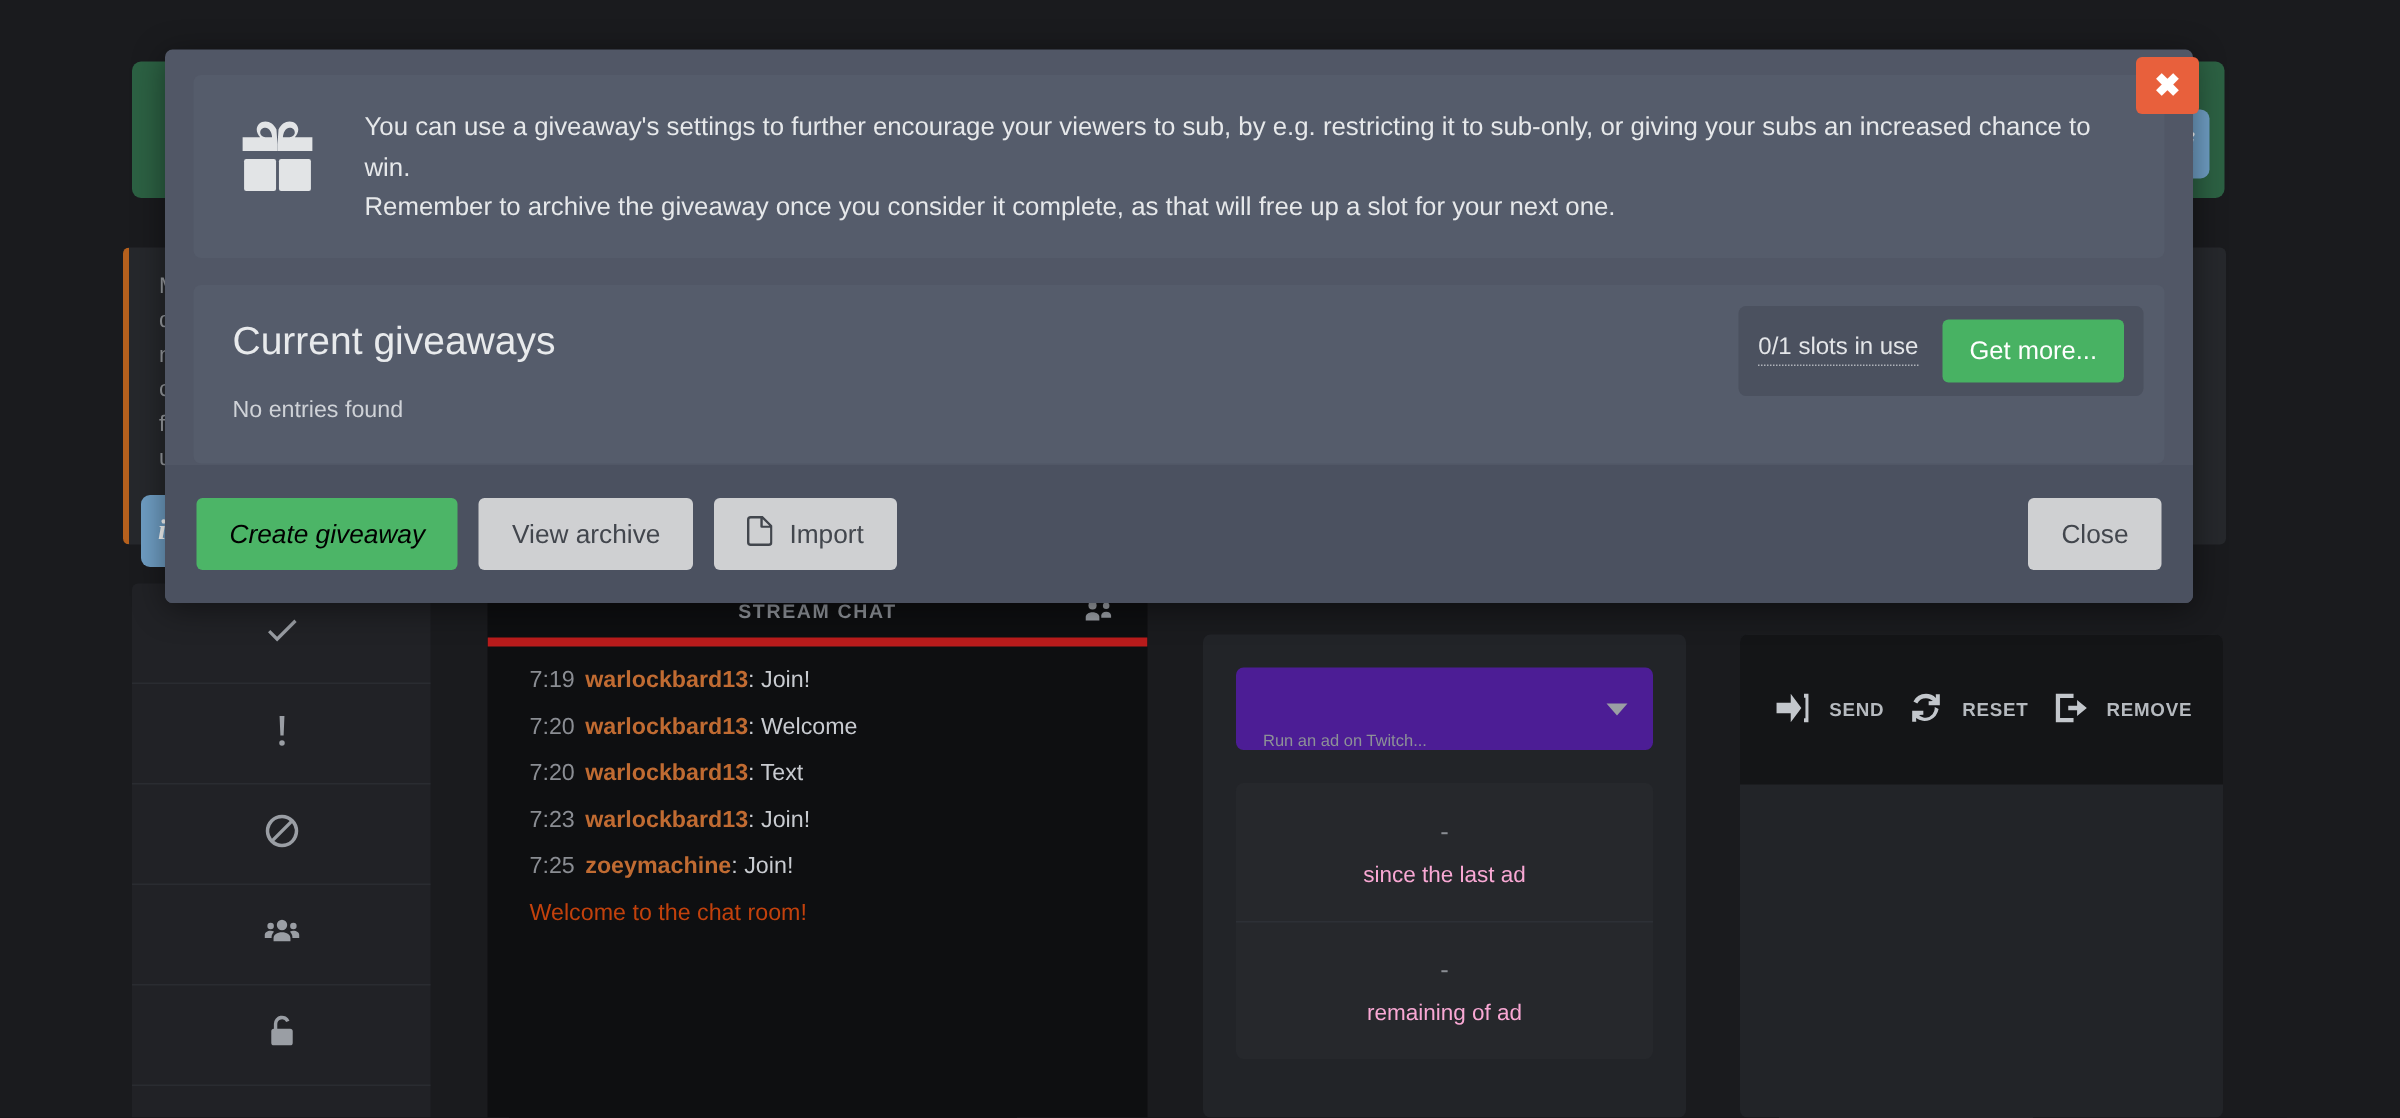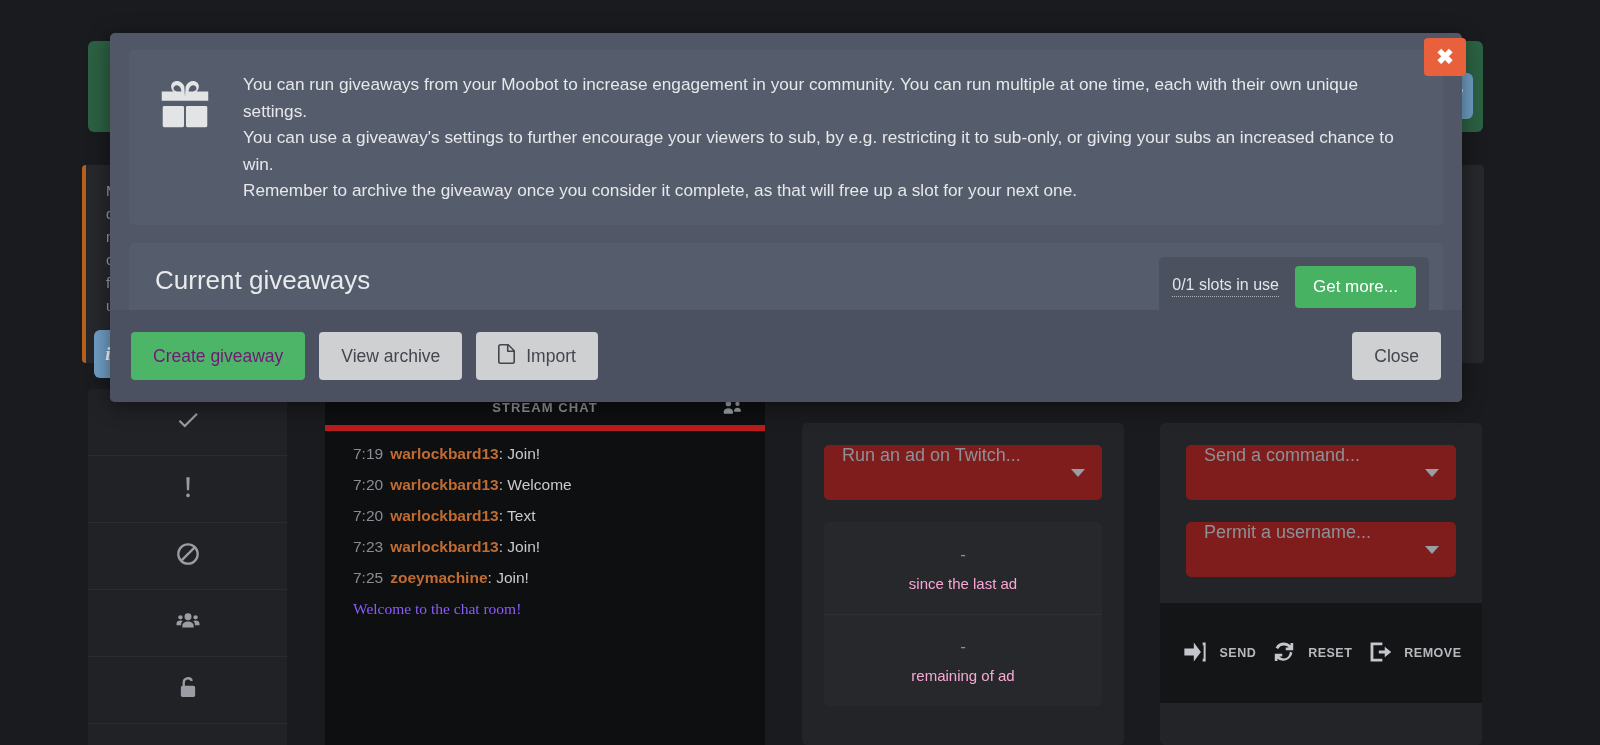--- a/index.html
+++ b/index.html
@@ -65,31 +65,31 @@
   }
   .chat-head-icon { position: absolute; right: 22px; top: 11px; }
   .chat-head-icon svg { width: 22px; height: 20px; fill: #9a9ea4; }
   .chat-body { padding: 14px 0 0 0; }
   .chat-line {
     padding: 0 28px; margin-bottom: 13px; font-size: 15.5px; color: #c8cbd0;
     white-space: nowrap;
   }
   .chat-time { color: #8a8d93; margin-right: 7px; }
   .chat-user { color: #c06b32; font-weight: bold; }
-  .chat-sys { color: #8b5cf6; font-family: Liberation Serif, serif; }
+  .chat-sys { color: #c2410c; }
 
   
   .ads-panel {
     position: absolute; left: 802px; top: 423px; width: 322px; height: 322px;
     background: #222428; border-radius: 5px; padding: 22px;
   }
   .select-box {
-    background: #7f1d1d; border-radius: 5px; height: 55px;
-    display: flex; align-items: flex-start; padding: 0 18px;
-    color: #8d9197; font-size: 18px; position: relative;
+    background: #4c1d95; border-radius: 5px; height: 55px;
+    display: flex; align-items: flex-end; padding: 0 18px;
+    color: #8d9197; font-size: 11px; position: relative;
   }
   .select-box .caret {
     position: absolute; right: 17px; top: 50%; transform: translateY(-50%);
     width: 0; height: 0; border-left: 7px solid transparent;
     border-right: 7px solid transparent; border-top: 8px solid #9a9ea4;
   }
   .stat-wrap { margin-top: 22px; background: #26282c; border-radius: 5px; }
   .stat-cell {
     height: 92px; display: flex; flex-direction: column;
     align-items: center; justify-content: center; gap: 10px;
@@ -162,21 +162,21 @@
   .modal-footer {
     position: absolute; left: 0; right: 0; bottom: 0; height: 92px;
     background: #4b5160; border-radius: 0 0 5px 5px;
     display: flex; align-items: center; padding: 0 21px; gap: 14px;
   }
   .btn {
     border: none; border-radius: 4px; font-size: 17.5px; cursor: pointer;
     height: 48px; padding: 0 22px; font-family: "Liberation Sans", sans-serif;
     display: inline-flex; align-items: center; gap: 11px;
   }
-  .btn-primary { background: #4cb567; color: #701a75; }
+  .btn-primary { background: #4cb567; color: #000000; font-style: italic; }
   .btn-light { background: #cfd0d2; color: #42464d; }
   .btn-light svg { width: 17px; height: 20px; fill: #42464d; }
   .spacer { flex: 1; }
 </style>
 </head>
 <body>
 
 <div id="root">
 
   <div class="bg">
@@ -280,30 +280,20 @@
           <span class="stat-label">since the last ad</span>
         </div>
         <div class="stat-cell">
           <span class="stat-value">-</span>
           <span class="stat-label">remaining of ad</span>
         </div>
       </div>
     </div>
 
     <div class="cmd-panel">
-      <div class="cmd-top">
-        <div class="select-box">
-          <span>Send a command...</span>
-          <span class="caret"></span>
-        </div>
-        <div class="select-box">
-          <span>Permit a username...</span>
-          <span class="caret"></span>
-        </div>
-      </div>
       <div class="cmd-actions">
         <div class="cmd-action">
           <span>
             <svg viewBox="0 0 24 22">
                 <path d="M11 3l6 8-6 8v-5H3V8h8z"></path>
                 <path d="M18.5 3H21v16h-2.5v-2.2h.8V5.2h-.8z"></path>
               </svg>
           </span>
           <span>SEND</span>
         </div>
@@ -343,21 +333,20 @@
       <div class="notice">
         <span class="notice-icon">
           <svg viewBox="0 0 64 64">
             <path d="M31.3 12.8c-1.6-3.6-4.5-5.6-7.6-5.6-3.4 0-6 2.4-6 5.6 0 2 .9 3.8 2.4 5.2H8v9.6h24V23c-.3-3.6-.5-7.6-.7-10.2zm-7.6-1.2c1.3 0 2.7.9 3.7 2.8.4.8.7 2 .9 3.6h-4.6c-2 0-3.6-1.4-3.6-3.2 0-1.8 1.5-3.2 3.6-3.2z"></path>
             <path d="M56 18h-12.1c1.5-1.4 2.4-3.2 2.4-5.2 0-3.2-2.6-5.6-6-5.6-3.1 0-6 2-7.6 5.6-.2 2.6-.4 6.6-.7 10.2v4.6h24V18zm-15.7-6.4c2.1 0 3.6 1.4 3.6 3.2 0 1.8-1.6 3.2-3.6 3.2h-4.6c.2-1.6.5-2.8.9-3.6 1-1.9 2.4-2.8 3.7-2.8z"></path>
             <rect x="9" y="33" width="22" height="22" rx="1.5"></rect>
             <rect x="33" y="33" width="22" height="22" rx="1.5"></rect>
           </svg>
         </span>
         <div class="notice-text">
-          <div>You can run giveaways from your Moobot to increase engagement in your community. You can run multiple at one time, each with their own unique settings.</div>
           <div>You can use a giveaway's settings to further encourage your viewers to sub, by e.g. restricting it to sub-only, or giving your subs an increased chance to win.</div>
           <div>Remember to archive the giveaway once you consider it complete, as that will free up a slot for your next one.</div>
         </div>
       </div>
 
       <div class="card">
         <div class="slots-wrap">
           <span class="slots-text">0/1 slots in use</span>
           <button class="btn-green">Get more...</button>
         </div>

